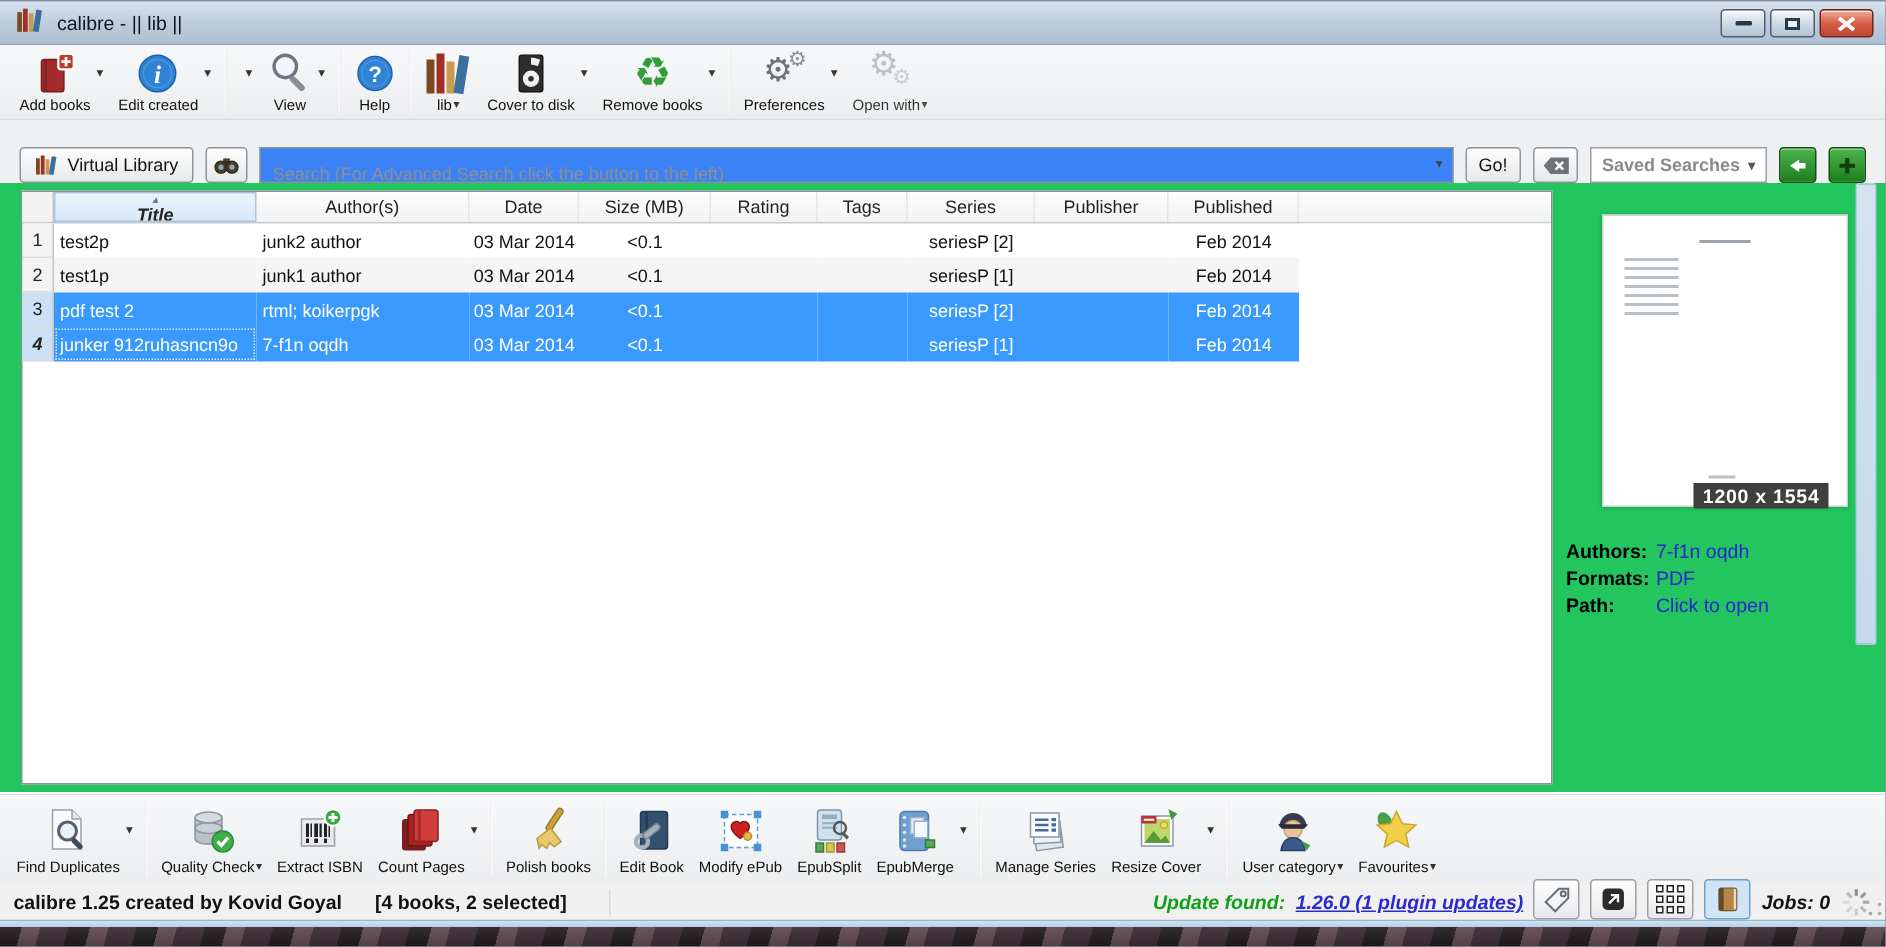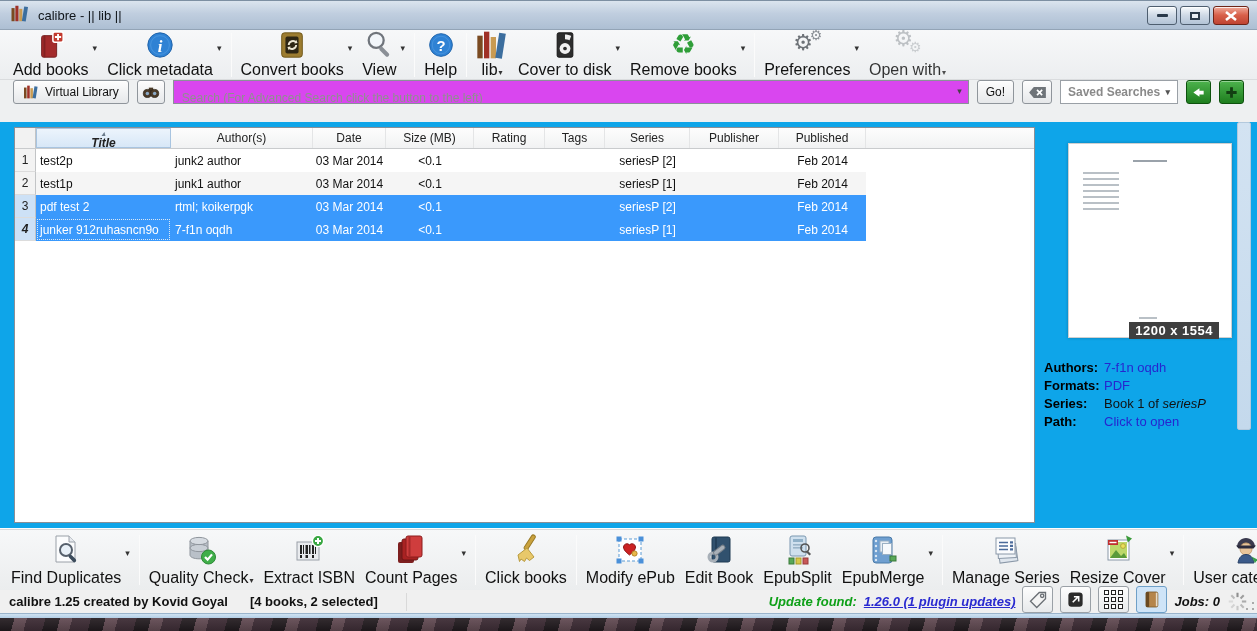--- a/index.html
+++ b/index.html
@@ -36,54 +36,54 @@
 
   
   .toolbar {
     height:50px; display:flex; align-items:center; padding:0 8px;
     background:linear-gradient(#f7f8f9, #eceef0);
     border-bottom:1px solid #dadcde;
   }
   .tb-item { display:flex; align-items:center; padding:1px 5px; height:48px; cursor:default; }
   .tb-main { display:flex; flex-direction:column; align-items:center; justify-content:center; }
   .tb-icon { height:30px; display:flex; align-items:center; justify-content:center; }
-  .tb-label { font-size:16px; white-space:nowrap; margin-top:1px; }
+  .tb-label { font-size:10px; white-space:nowrap; margin-top:1px; }
   .tb-arrow { font-size:9px; color:#333; margin-left:4px; margin-top:-14px; }
   .corner-wrap { display:flex; align-items:flex-end; }
   .corner-arrow { font-size:8px; color:#333; margin-left:1px; margin-bottom:2px; }
   .tb-sep { width:1px; height:44px; background:#c6c8ca; border-right:1px solid #fbfbfb; margin:0 4px; }
   .glyph-icon { font-size:26px; line-height:1; }
 
   
-  .searchbar { height:42px; display:flex; align-items:flex-start; gap:8px; padding:0 13px; background:#eef0f1; }
+  .searchbar { height:42px; display:flex; align-items:flex-end; gap:8px; padding:0 13px; background:#eef0f1; }
   .btn {
     border:1px solid #8f959b; border-radius:3px;
     background:linear-gradient(#fdfdfd, #e6e8ea);
     display:flex; align-items:center; justify-content:center;
     box-shadow:inset 0 1px 0 #fff; cursor:default;
   }
   .vl-btn { height:24px; padding:0 9px; gap:6px; }
   .adv-btn { width:28px; height:24px; }
   .search-wrap { flex:1; position:relative; height:24px; }
   .search-wrap input {
-    width:100%; height:24px; border:1px solid #8a9199; background:#d946ef;
+    width:100%; height:24px; border:1px solid #8a9199; background:#3b82f6;
     padding:12px 22px 0 8px; font-family:"Liberation Sans",sans-serif; font-size:12px; color:#333;
   }
   .search-wrap input::placeholder { color:#8f8f8f; opacity:1; }
   .combo-arrow { position:absolute; right:7px; top:6px; font-size:9px; color:#444; }
   .go-btn { height:24px; padding:0 8px; font-size:12px; }
   .clear-btn { width:30px; height:24px; }
   .saved-searches { width:118px; height:24px; border:1px solid #9aa0a6; background:#fff;
     display:flex; align-items:center; justify-content:space-between; padding:0 7px; color:#8a8a8a;font-weight:bold; }
   .green-btn { width:25px; height:24px; border:1px solid #0d520d; border-radius:3px;
     background:linear-gradient(#4db34d, #1e7e1e); display:flex; align-items:center; justify-content:center;
     box-shadow:inset 0 1px 0 rgba(255,255,255,.4); }
 
   
-  .main { position:relative; height:406px; background:#0ea5e9; }
+  .main { position:relative; height:406px; background:#22c55e; }
   .booklist {
     position:absolute; left:14px; top:5px; width:1021px; height:396px;
     background:#fff; border:1px solid #898f97; font-size:12px;
   }
   .tbl-row { display:grid; grid-template-columns:21px 135px 142px 73px 88px 71px 60px 85px 89px 87px 1fr; }
   .tbl-header { height:21px; background:linear-gradient(#fdfdfd,#f1f2f3); border-bottom:1px solid #c9cbcd; }
   .hcell { display:flex; align-items:center; justify-content:center; color:#222; border-right:1px solid #e4e5e6; overflow:hidden; }
   .hcell.corner { background:#f2f2f2; border-right:1px solid #c2c4c6; }
   .hcell.filler { border-right:none; }
   .hcell.title-h {
@@ -219,41 +219,28 @@
 
     <div class="tb-item">
       <div class="tb-main">
         <div class="tb-icon">
           <svg width="30" height="30" viewBox="0 0 32 32">
             <circle cx="16" cy="16" r="13" fill="#2f82d4" stroke="#1b5fa6"></circle>
             <circle cx="16" cy="16" r="10" fill="none" stroke="#5aa2e4" opacity=".6"></circle>
             <text x="16" y="23" font-size="18" font-weight="bold" font-style="italic" fill="#fff" text-anchor="middle" font-family="Liberation Serif, serif">i</text>
           </svg>
         </div>
-        <span class="tb-label">Click metadata</span>
+        <span class="tb-label">Edit created</span>
       </div>
       <span class="tb-arrow">▾</span>
     </div>
 
     <div class="tb-sep"></div>
 
     <div class="tb-item">
-      <div class="tb-main">
-        <div class="tb-icon">
-          <svg width="30" height="30" viewBox="0 0 32 32">
-            <rect x="5" y="3" width="22" height="26" rx="3" fill="#9c7c30" stroke="#6e5517"></rect>
-            <rect x="9" y="7" width="14" height="18" rx="2" fill="#2e2613"></rect>
-            <path d="M12.5 16a4.5 4.5 0 0 1 8-2.5" stroke="#ece6d2" stroke-width="2" fill="none"></path>
-            <path d="M20.5 16a4.5 4.5 0 0 1-8 2.5" stroke="#ece6d2" stroke-width="2" fill="none"></path>
-            <path d="M20.5 10.5l1.4 3.4-3.4.4z" fill="#ece6d2"></path>
-            <path d="M12.5 21.5l-1.4-3.4 3.4-.4z" fill="#ece6d2"></path>
-          </svg>
-        </div>
-        <span class="tb-label">Convert books</span>
-      </div>
       <span class="tb-arrow">▾</span>
     </div>
 
     <div class="tb-item">
       <div class="tb-main">
         <div class="tb-icon">
           <svg width="30" height="30" viewBox="0 0 32 32">
             <circle cx="13" cy="11" r="8" fill="#eef3f8" stroke="#6b7widt" stroke-width="0"></circle>
             <circle cx="13" cy="11" r="8" fill="#f2f6fa" stroke="#70757c" stroke-width="2.4"></circle>
             <rect x="18.5" y="17" width="13" height="4.4" rx="2" transform="rotate(45 18.5 17)" fill="#8a8f96"></rect>
@@ -511,24 +498,20 @@
       <div class="fields">
         <div class="frow">
           <span class="flabel">Authors:</span>
           <span class="link">7-f1n oqdh</span>
         </div>
         <div class="frow">
           <span class="flabel">Formats:</span>
           <span class="link">PDF</span>
         </div>
         <div class="frow">
-          <span class="flabel">Series:</span>
-          <span><span>Book 1 of </span><span class="it">seriesP</span></span>
-        </div>
-        <div class="frow">
           <span class="flabel">Path:</span>
           <span class="link">Click to open</span>
         </div>
       </div>
     </div>
 
     <div class="right-strip"></div>
   </div>
 
   <div class="plugin-toolbar">
@@ -610,56 +593,56 @@
     <div class="tb-sep"></div>
 
     <div class="tb-item">
       <div class="tb-main">
         <div class="tb-icon">
           <svg width="34" height="32" viewBox="0 0 32 32">
             <rect x="18" y="0" width="4" height="17" rx="2" transform="rotate(33 20 8)" fill="#caa23e" stroke="#9a7a24"></rect>
             <path d="M8 21l9-7 7 9-4.5 3.5-3-2.5-2 3.5-3.5-2.5-1.5 2.5z" fill="#e8c86a" stroke="#b89a3e"></path>
           </svg>
         </div>
-        <span class="tb-label">Click books</span>
+        <span class="tb-label">Polish books</span>
       </div>
     </div>
 
     <div class="tb-sep"></div>
+
+    <div class="tb-item">
+      <div class="tb-main">
+        <div class="tb-icon">
+          <svg width="34" height="32" viewBox="0 0 32 32">
+            <rect x="9" y="3" width="18" height="25" rx="2" fill="#31516e" stroke="#1f3a52"></rect>
+            <rect x="12" y="3" width="2" height="25" fill="#24405a"></rect>
+            <circle cx="10" cy="23" r="4" fill="none" stroke="#a8b0b8" stroke-width="3"></circle>
+            <rect x="11" y="18" width="13" height="4.4" rx="2" transform="rotate(-38 11 20)" fill="#a8b0b8" stroke="#777f88"></rect>
+          </svg>
+        </div>
+        <span class="tb-label">Edit Book</span>
+      </div>
+    </div>
 
     <div class="tb-item">
       <div class="tb-main">
         <div class="tb-icon">
           <svg width="34" height="32" viewBox="0 0 32 32">
             <rect x="5" y="5" width="22" height="22" fill="#fff" stroke="#5b9bd5" stroke-dasharray="3 2"></rect>
             <g fill="#4a90d9">
               <rect x="2.5" y="2.5" width="5" height="5"></rect>
                 <rect x="24.5" y="2.5" width="5" height="5"></rect>
               <rect x="2.5" y="24.5" width="5" height="5"></rect>
                 <rect x="24.5" y="24.5" width="5" height="5"></rect>
             </g>
             <path d="M15.5 21s-6-4-6-8a3.5 3.5 0 0 1 6-2.2A3.5 3.5 0 0 1 21.5 13c0 4-6 8-6 8z" fill="#cc2222" stroke="#8c1414"></path>
             <circle cx="20.5" cy="19.5" r="2.6" fill="#e8b84a" stroke="#b8882a"></circle>
           </svg>
         </div>
         <span class="tb-label">Modify ePub</span>
-      </div>
-    </div>
-
-    <div class="tb-item">
-      <div class="tb-main">
-        <div class="tb-icon">
-          <svg width="34" height="32" viewBox="0 0 32 32">
-            <rect x="9" y="3" width="18" height="25" rx="2" fill="#31516e" stroke="#1f3a52"></rect>
-            <rect x="12" y="3" width="2" height="25" fill="#24405a"></rect>
-            <circle cx="10" cy="23" r="4" fill="none" stroke="#a8b0b8" stroke-width="3"></circle>
-            <rect x="11" y="18" width="13" height="4.4" rx="2" transform="rotate(-38 11 20)" fill="#a8b0b8" stroke="#777f88"></rect>
-          </svg>
-        </div>
-        <span class="tb-label">Edit Book</span>
       </div>
     </div>
 
     <div class="tb-item">
       <div class="tb-main">
         <div class="tb-icon">
           <svg width="34" height="32" viewBox="0 0 32 32">
             <rect x="8" y="2" width="16" height="20" rx="2" fill="#cfe0ee" stroke="#7a97b0"></rect>
             <rect x="11" y="5" width="10" height="3" fill="#8fb0c8"></rect>
             <rect x="11" y="10" width="10" height="1.6" fill="#9ab4c8"></rect>

